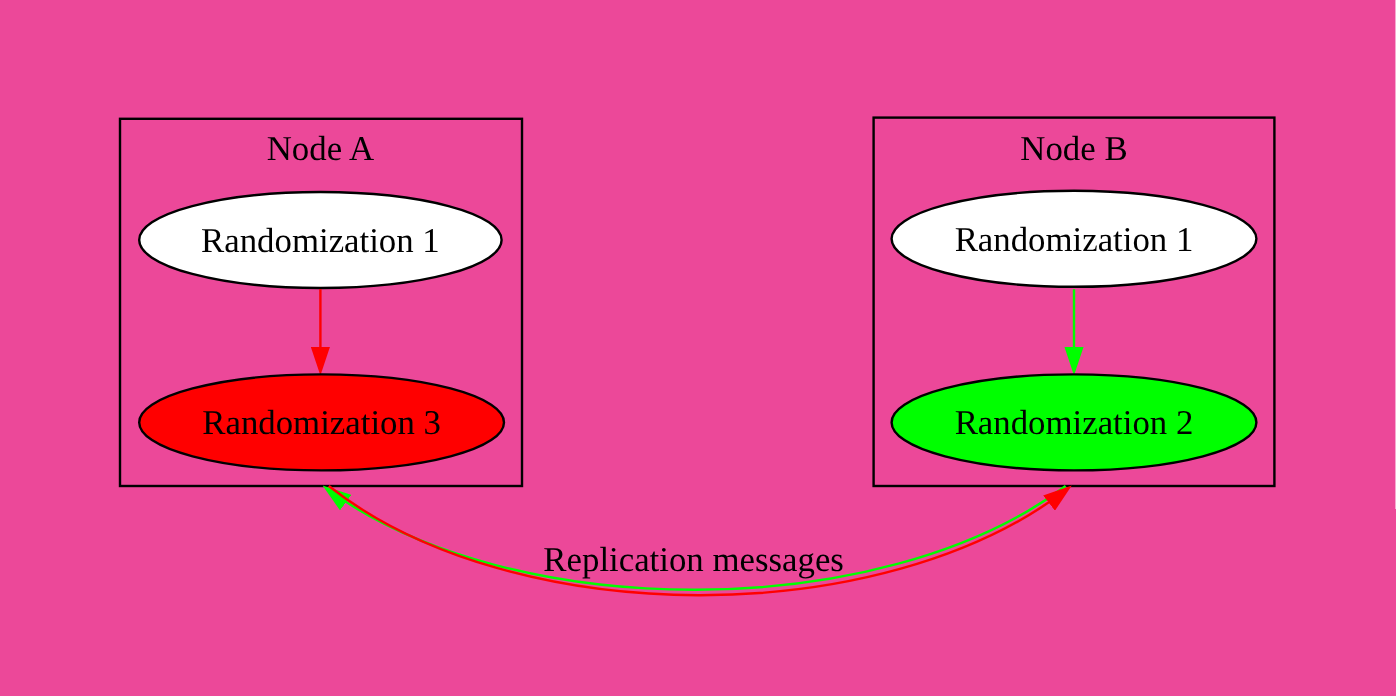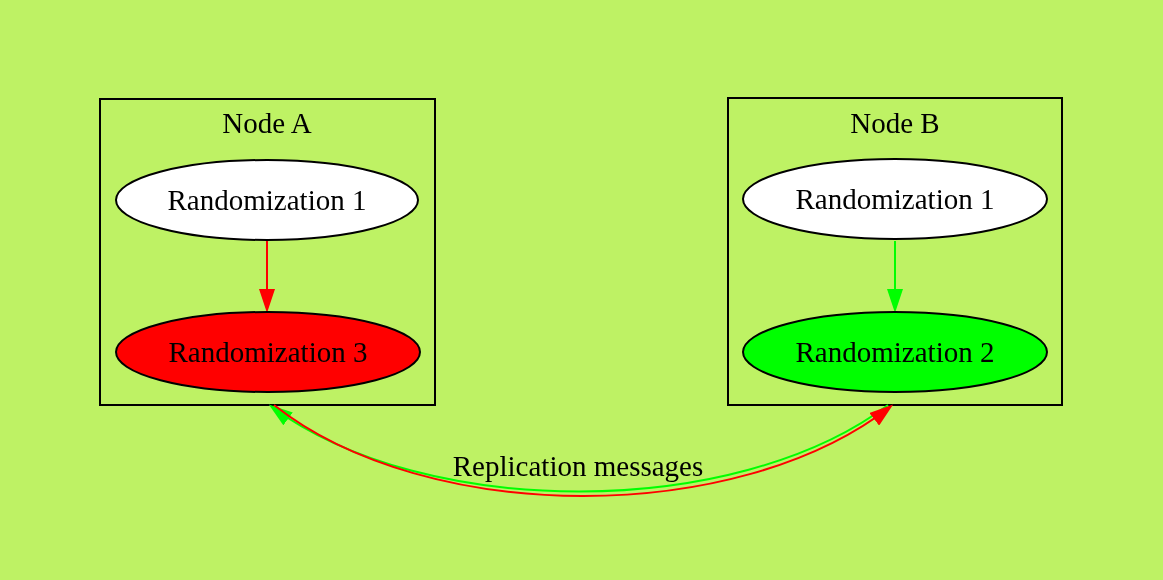--- a/index.html
+++ b/index.html
@@ -4,21 +4,21 @@
 <style>
   html, body {
     margin: 0;
     padding: 0;
     background: #ffffff;
   }
   .canvas-wrap {
     position: relative;
     width: 1163px;
     height: 580px;
-    background: #bef264;
+    background: #ec4899;
     overflow: hidden;
   }
   svg {
     display: block;
   }
   .node-box {
     fill: none;
     stroke: #000000;
     stroke-width: 2;
   }

